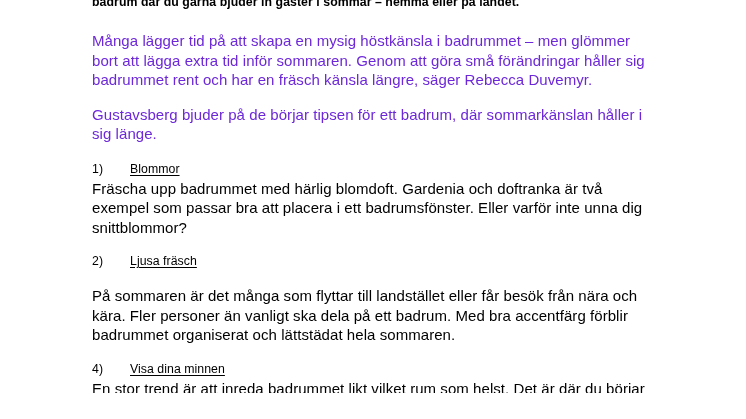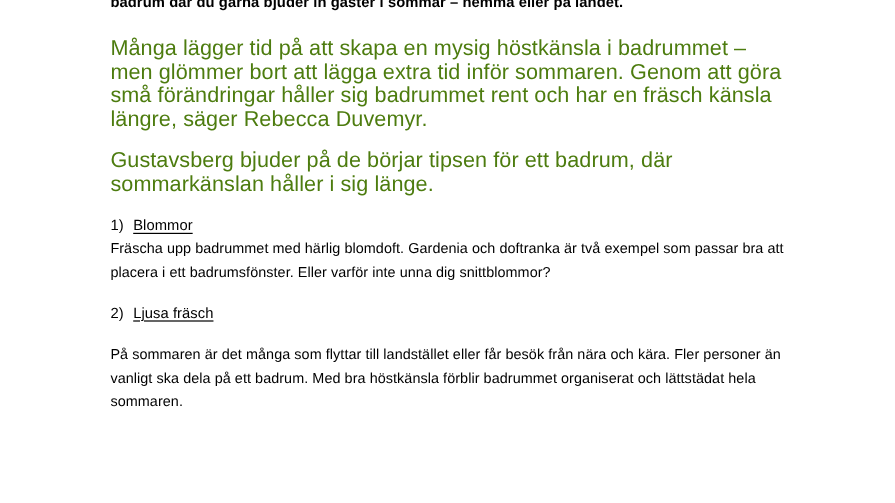--- a/index.html
+++ b/index.html
@@ -29,24 +29,24 @@
     margin: 0;
     padding-top: 0;
     position: relative;
     top: -6px;
     letter-spacing: 0.005em;
     color: #000;
     white-space: nowrap;
     overflow: hidden;
   }
   p.body {
-    font-size: 18px;
+    font-size: 15px;
     line-height: 19.5px;
     margin: 0 0 0 0;
-    color: #4d7c0f;
+    color: #6d28d9;
     letter-spacing: 0.004em;
   }
   .gap-1 { height: 14px; }
   .gap-2 { height: 15px; }
   .gap-3 { height: 16px; }
   .item {
     margin: 0;
   }
   .item-head {
     font-size: 12.3px;
@@ -55,23 +55,24 @@
     letter-spacing: 0.004em;
     display: block;
   }
   .item-num {
     display: inline-block;
     width: 19px;
   }
   .item-title {
     text-decoration: underline;
     text-underline-offset: 2px;
+    margin-left: 19px;
   }
   .item-body {
-    font-size: 12px;
+    font-size: 15px;
     line-height: 19.5px;
     margin: 0;
     letter-spacing: 0.004em;
   }
   .clip-last {
     max-height: 14px;
     overflow: hidden;
     display: block;
   }
 </style>
@@ -103,19 +104,25 @@
 
   <div class="item">
     <div class="item-head">
       <span class="item-num">2)</span><span class="item-title">Ljusa fräsch</span>
     </div>
   </div>
 
   <div class="gap-2"></div>
 
   <div class="item">
-    <p class="item-body">På sommaren är det många som flyttar till landstället eller får besök från nära och kära. Fler personer än vanligt ska dela på ett badrum. Med bra höstkänsla förblir badrummet organiserat och lättstädat hela sommaren.</p>
+    <p class="item-body">På sommaren är det många som flyttar till landstället eller får besök från nära och kära. Fler personer än vanligt ska dela på ett badrum. Med bra accentfärg förblir badrummet organiserat och lättstädat hela sommaren.</p>
   </div>
 
   <div class="gap-2"></div>
 
+  <div class="item">
+    <div class="item-head">
+      <span class="item-num">4)</span><span class="item-title">Visa dina minnen</span>
+    </div>
+    <p class="item-body clip-last">En stor trend är att inreda badrummet likt vilket rum som helst. Det är där du börjar</p>
+  </div>
 
 </div>
 
 </body></html>

